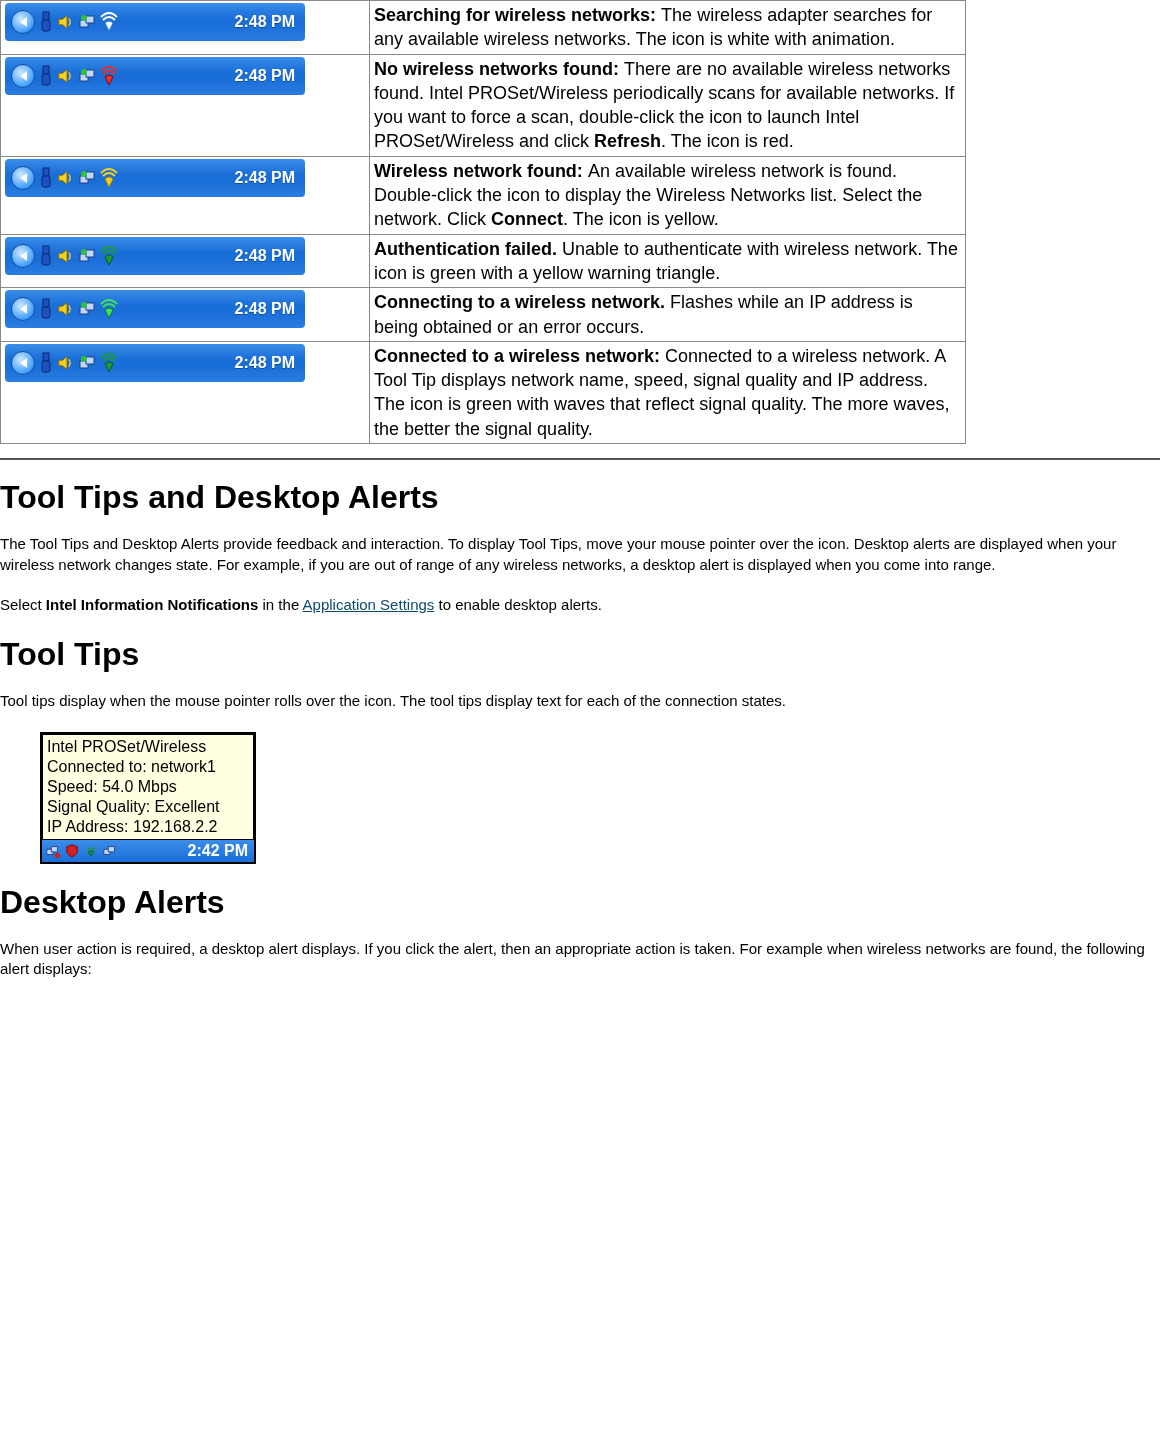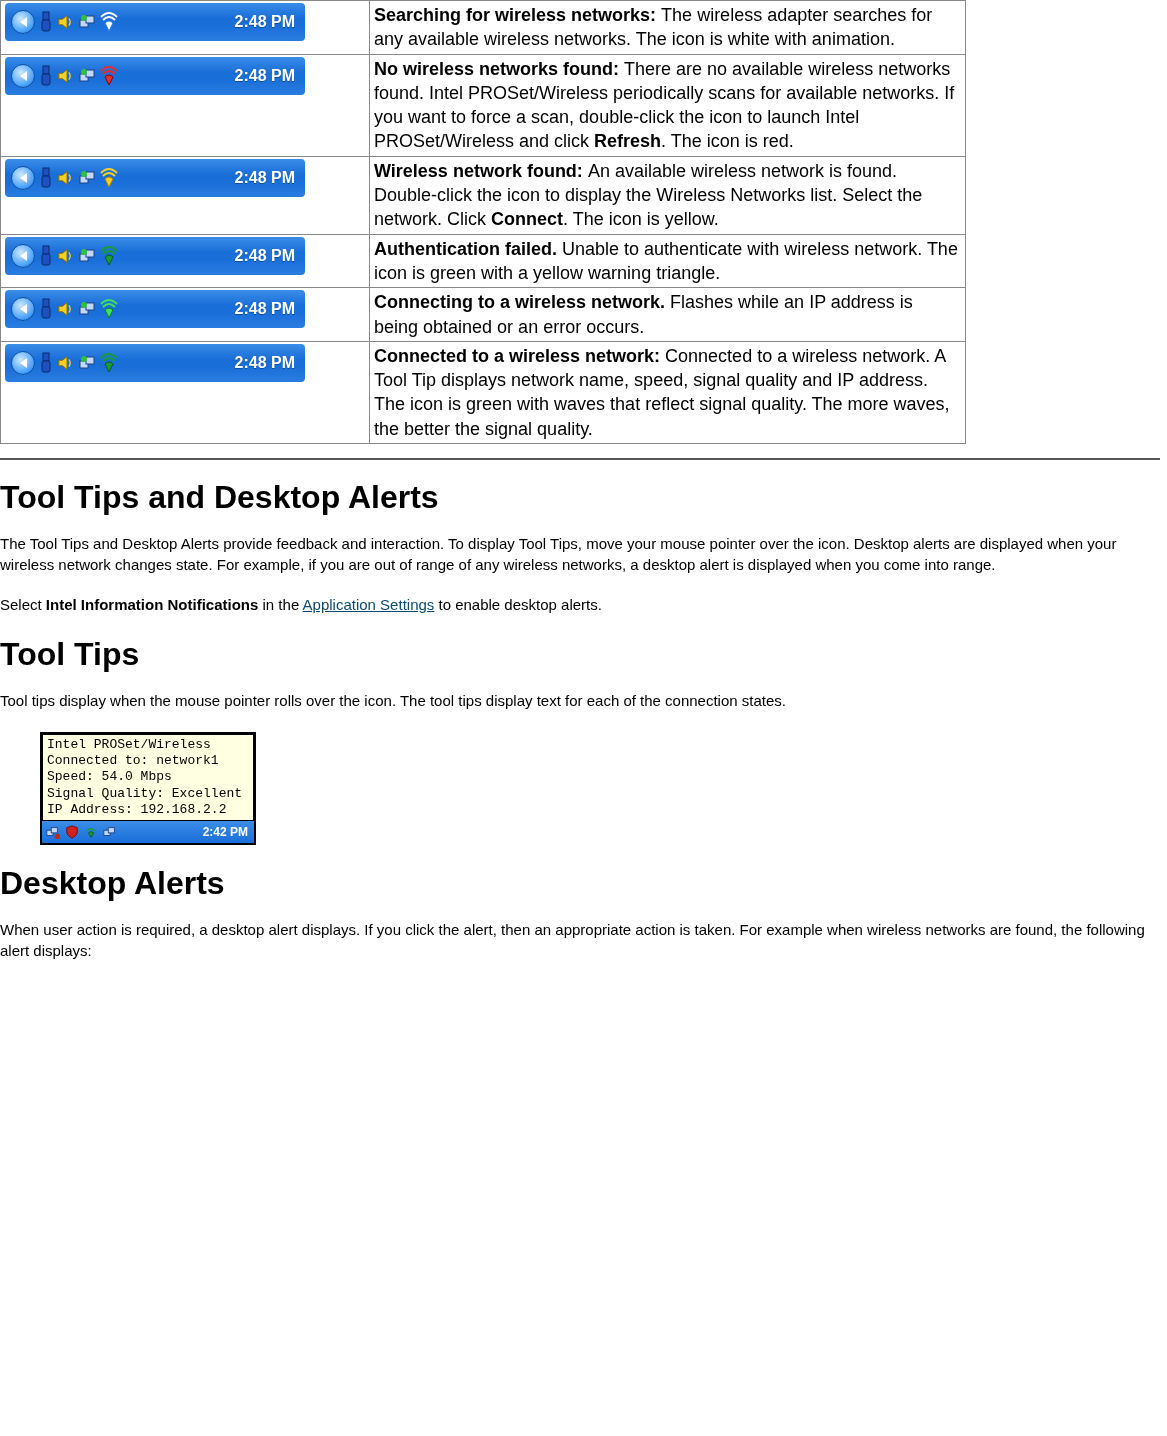--- a/index.html
+++ b/index.html
@@ -94,38 +94,37 @@
   
   .tooltip-shot {
     width: 212px;
     border: 2px solid #000;
     margin: 4px 0 20px 40px;
     font-family: Tahoma, Verdana, sans-serif;
   }
   .tooltip-box {
     background: #ffffe1;
     border: 1px solid #000;
-    font-size: 13px;
+    font-size: 16px;
     line-height: 1.25;
     padding: 2px 4px;
-    font-family: Liberation Mono, monospace;
   }
   .mini-tray {
     height: 22px;
     background: linear-gradient(#3a8de8, #1a6ed8);
     display:flex;
     align-items:center;
     padding: 0 3px;
     gap:3px;
   }
   .mini-tray .mini-ico { width:16px; height:16px; display:flex; align-items:center; justify-content:center; }
   .mini-tray .mini-time {
     margin-left:auto;
     color:#fff;
-    font-size:12px;
+    font-size:16px;
     font-weight:bold;
     padding-right:3px;
   }
 </style>
 </head>
 <body>
 
 <table class="icon-table">
   <tbody id="table-body">
       <tr>

